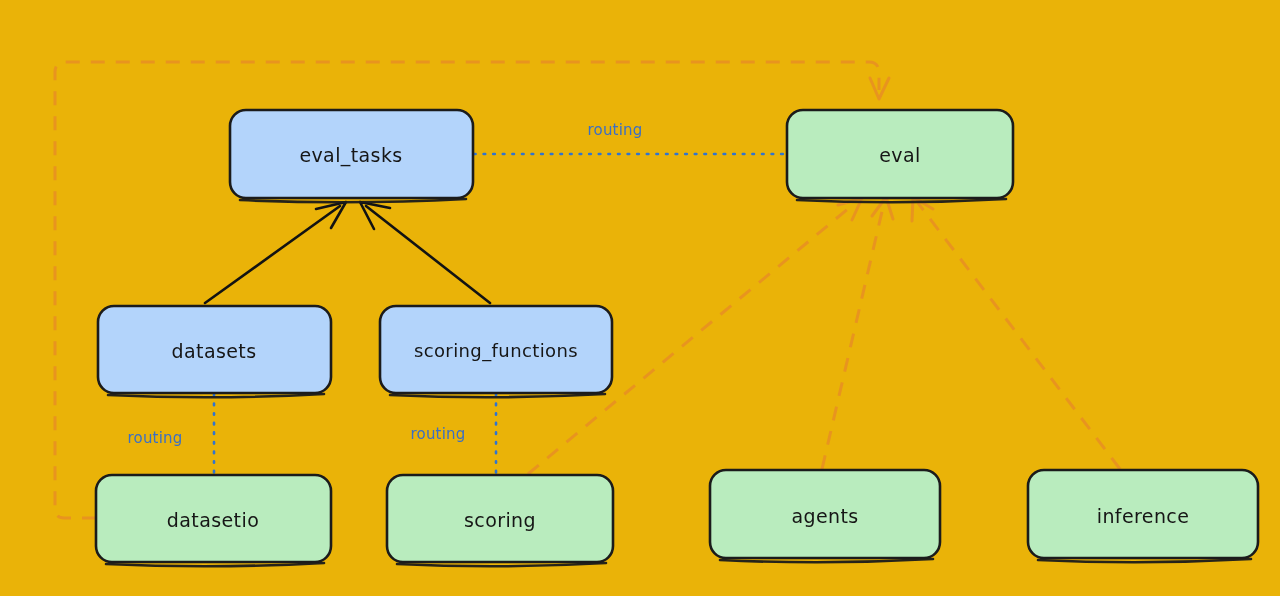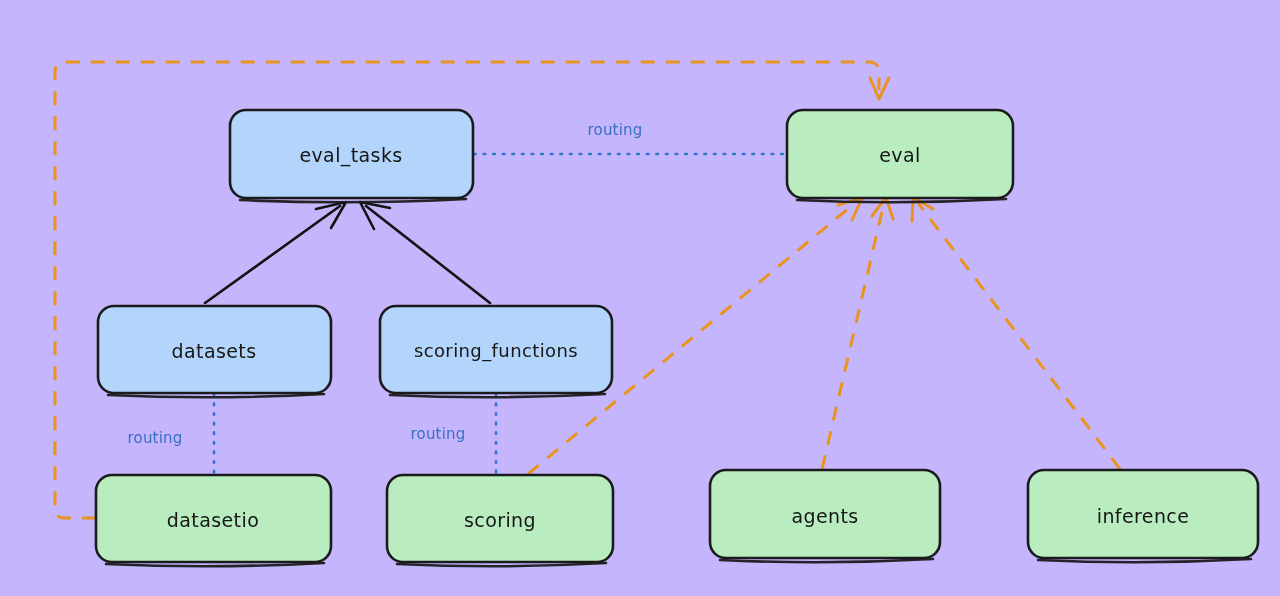--- a/index.html
+++ b/index.html
@@ -8,21 +8,21 @@
     padding: 0;
     background: #ffffff;
   }
   body {
     font-family: "DejaVu Sans", sans-serif;
   }
   #canvas-wrap {
     position: relative;
     width: 1280px;
     height: 596px;
-    background: #c4b5fd;
+    background: #eab308;
     overflow: hidden;
   }
   #diagram-svg {
     position: absolute;
     top: 0;
     left: 0;
     width: 1280px;
     height: 596px;
     display: block;
   }

